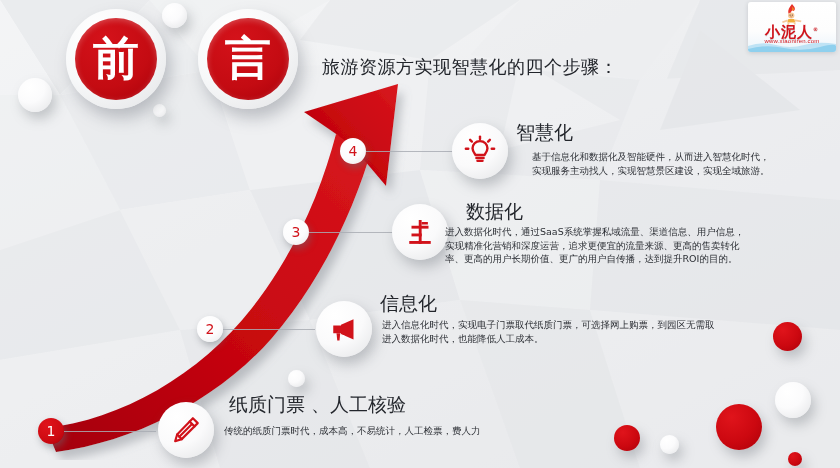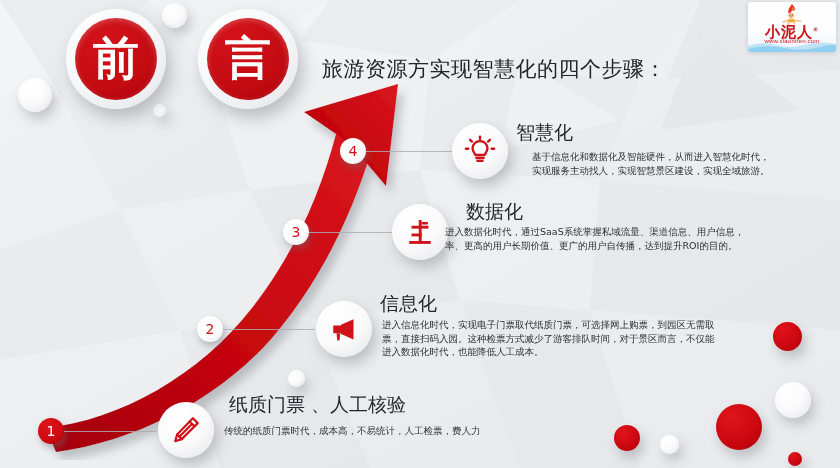--- a/index.html
+++ b/index.html
@@ -37,21 +37,21 @@
     border-radius:50%;
     background:radial-gradient(circle at 36% 26%,#d4121a 0%,#c40b12 60%,#a8000a 100%);
     display:flex;align-items:center;justify-content:center;
     color:#fff;font-weight:bold;
     font-family:"DejaVu Sans","Liberation Sans",sans-serif;
     box-shadow:inset 0 2px 6px rgba(255,255,255,.25);
   }
   
   #main-title{
     position:absolute;left:322px;top:55px;
-    font-size:21px;color:#22252b;letter-spacing:.5px;
+    font-size:18px;color:#22252b;letter-spacing:.5px;
     font-family:"DejaVu Sans","Liberation Sans",sans-serif;
     white-space:nowrap;
   }
   
   #arrow{position:absolute;left:0;top:60px;width:470px;height:400px;}
   
   .stepnum{
     position:absolute;width:26px;height:26px;border-radius:50%;
     display:flex;align-items:center;justify-content:center;
     font-size:14px;font-family:"DejaVu Sans","Liberation Sans",sans-serif;
@@ -227,21 +227,20 @@
         <path d="M19.6 4.2 L9.6 8.6 L9.6 16.0 L19.6 20.4 Z"></path>
         <path d="M3.4 9.2 L9.6 9.2 L9.6 15.4 L3.4 15.4 Z" rx="1"></path>
         <path d="M6.0 15.4 L9.0 15.4 L8.4 21.2 L6.6 21.2 Z"></path>
       </g>
       <path d="M11.6 17.0 L11.6 19.4" stroke="#ffffff" stroke-width="1.2" fill="none"></path>
     </svg>
   </div>
   <div class="step-title" style="left:380px;top:291px;">信息化</div>
   <div class="step-body" style="left:382px;top:318px;">
     <div>进入信息化时代，实现电子门票取代纸质门票，可选择网上购票，到园区无需取</div>
-    <div>票，直接扫码入园。这种检票方式减少了游客排队时间，对于景区而言，不仅能</div>
     <div>进入数据化时代，也能降低人工成本。</div>
   </div>
 
   <div class="stepnum white" style="left:283px;top:219px;">
     <span>3</span>
   </div>
   <div class="connector" style="left:309px;top:232px;width:84px;"></div>
   <div class="icon-disc" style="left:392px;top:204px;width:56px;height:56px;">
     <svg width="30" height="30" viewBox="0 0 24 24">
       <g fill="#d1121a">
@@ -249,20 +248,21 @@
         <rect x="5.2" y="7.0" width="13.6" height="2.3"></rect>
         <rect x="13.3" y="4.0" width="5.0" height="2.0"></rect>
         <rect x="5.2" y="13.2" width="8.2" height="2.3"></rect>
         <rect x="3.4" y="19.2" width="17.2" height="2.3"></rect>
       </g>
     </svg>
   </div>
   <div class="step-title" style="left:466px;top:199px;">数据化</div>
   <div class="step-body" style="left:445px;top:225px;">
     <div>进入数据化时代，通过SaaS系统掌握私域流量、渠道信息、用户信息，</div>
+    <div>实现精准化营销和深度运营，追求更便宜的流量来源、更高的售卖转化</div>
     <div>率、更高的用户长期价值、更广的用户自传播，达到提升ROI的目的。</div>
   </div>
 
   <div class="stepnum white" style="left:340px;top:138px;">
     <span>4</span>
   </div>
   <div class="connector" style="left:366px;top:151px;width:88px;"></div>
   <div class="icon-disc" style="left:452px;top:123px;width:56px;height:56px;">
     <svg width="32" height="32" viewBox="0 0 24 24">
       <g fill="none" stroke="#d1121a" stroke-width="1.8" stroke-linecap="round">

